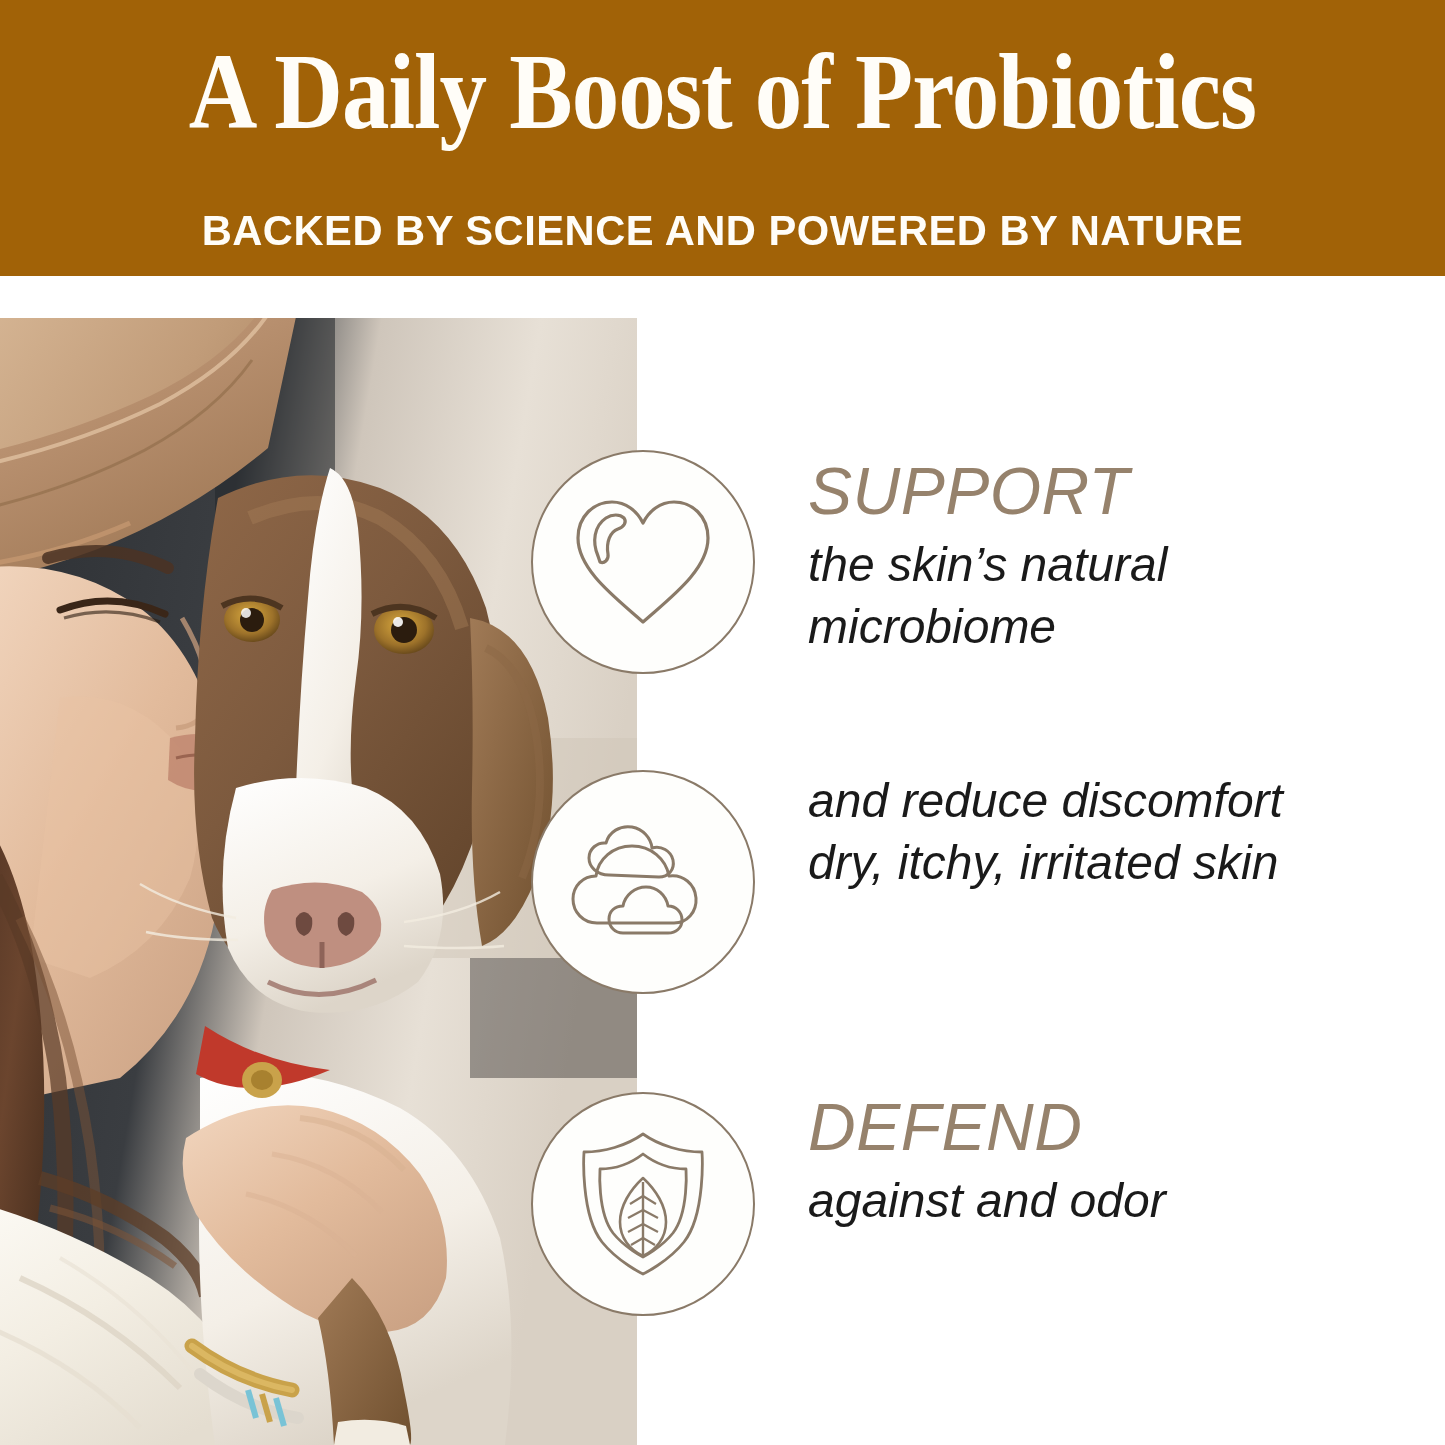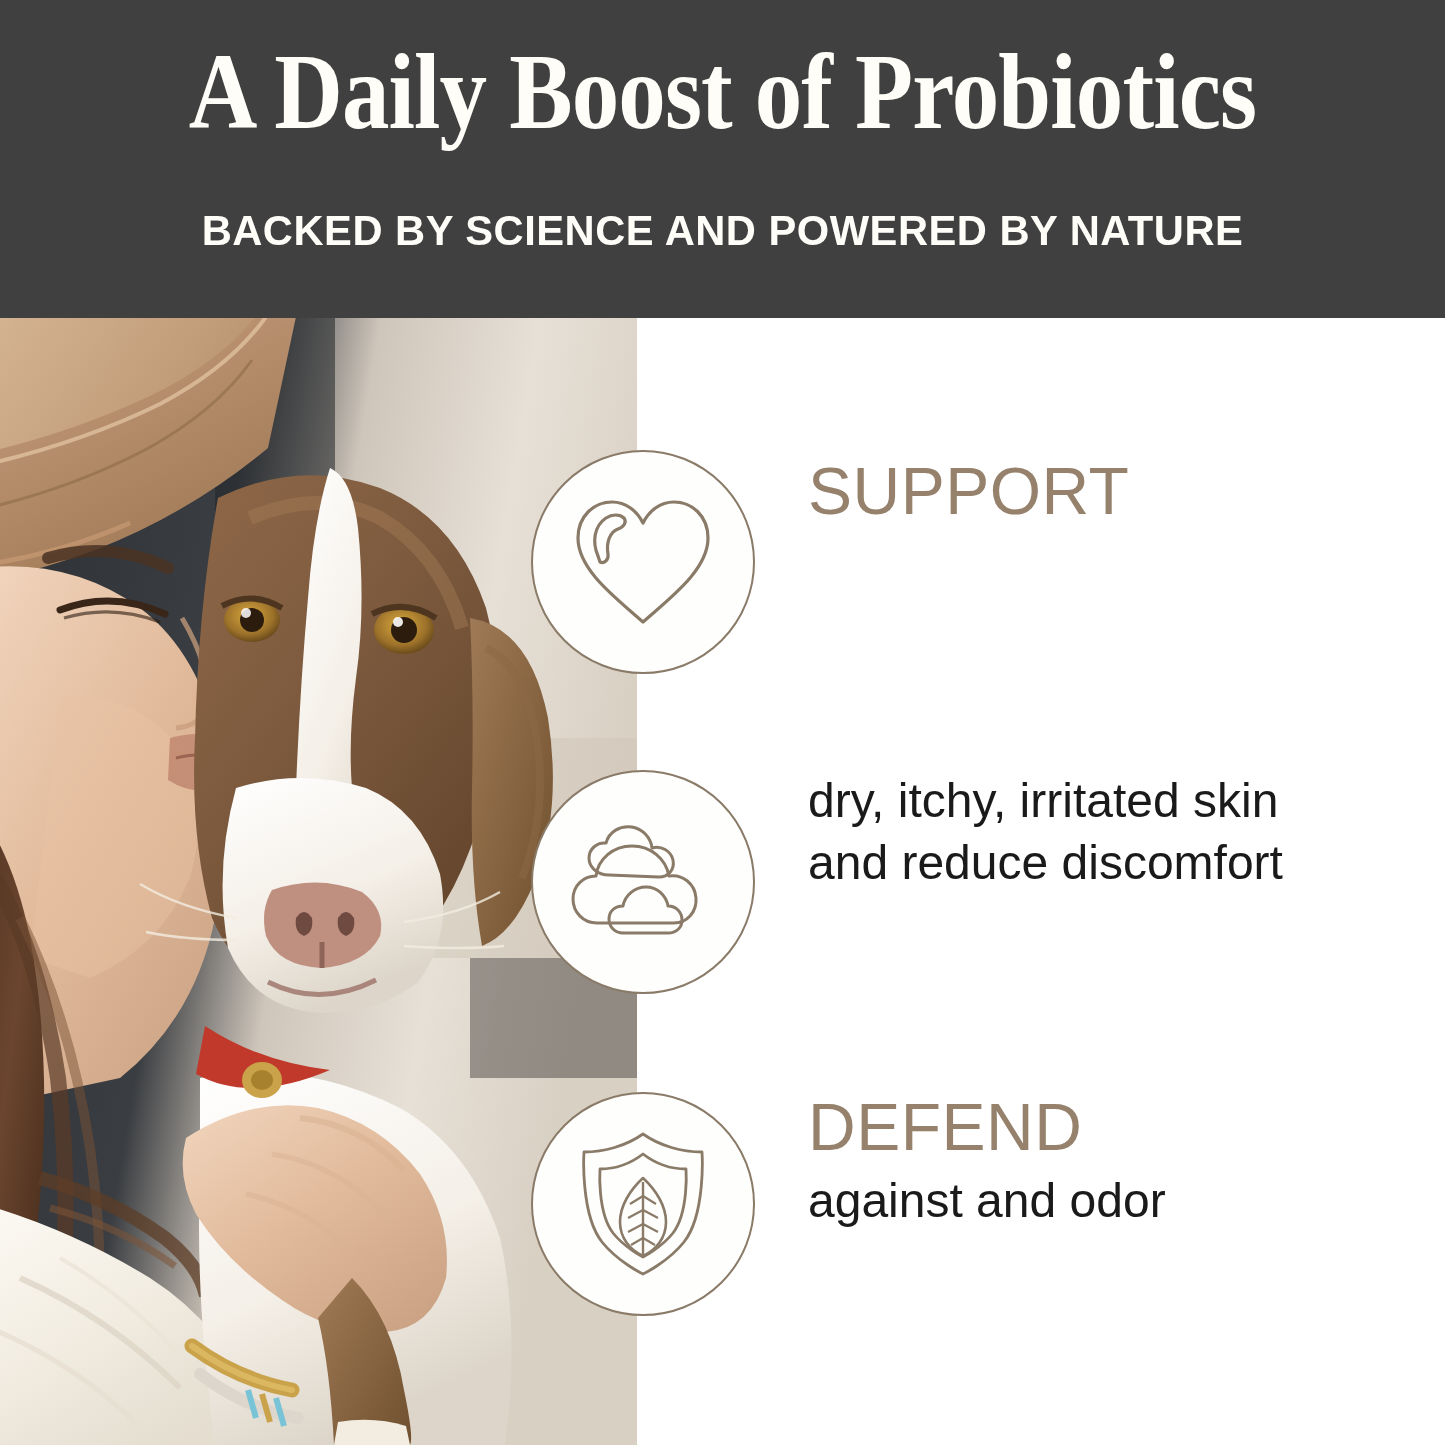--- a/index.html
+++ b/index.html
@@ -18,22 +18,22 @@
     background: #ffffff;
     overflow: hidden;
   }
 
   
   .header-band {
     position: absolute;
     left: 0;
     top: 0;
     width: 1445px;
-    height: 318px;
-    background: #404040;
+    height: 276px;
+    background: #a16207;
     box-sizing: border-box;
   }
   .headline {
     position: absolute;
     left: 0;
     top: 36px;
     width: 1445px;
     text-align: center;
     color: #FFFDF8;
     font-family: "Liberation Serif", serif;
@@ -83,20 +83,21 @@
     height: 1127px;
     background: #ffffff;
   }
 
   
   .benefit-row {
     position: absolute;
     left: 0;
     width: 1445px;
     height: 240px;
+    font-style: italic;
   }
   .benefit-row.r1 { top: 450px; }
   .benefit-row.r2 { top: 770px; }
   .benefit-row.r3 { top: 1092px; }
 
   .icon-circle {
     position: absolute;
     left: 531px;
     top: 0;
     width: 224px;
@@ -305,38 +306,42 @@
 
   <div class="benefit-row r1">
     <div class="icon-circle">
       <svg width="150" height="136" viewBox="0 0 150 136">
         <path d="M75 128 C 48 104, 10 76, 10 44 C 10 22, 26 8, 44 8 C 58 8, 69 17, 75 29 C 81 17, 92 8, 106 8 C 124 8, 140 22, 140 44 C 140 76, 102 104, 75 128 Z" fill="none" stroke="#8A7A68" stroke-width="3.2" stroke-linejoin="round"></path>
         <path d="M30 62 C 24 48, 26 32, 38 24 C 44 20, 52 20, 56 24 C 59 28, 56 33, 50 35 C 42 38, 38 48, 40 60 C 41 66, 36 70, 32 68 Z" fill="none" stroke="#8A7A68" stroke-width="3.2" stroke-linejoin="round"></path>
       </svg>
     </div>
     <div class="benefit-text">
       <div class="benefit-title">SUPPORT</div>
+      <div class="benefit-desc">
+        <span class="ln">the skin’s natural</span>
+        <span class="ln">microbiome</span>
+      </div>
     </div>
   </div>
 
   <div class="benefit-row r2">
     <div class="icon-circle">
       <svg width="156" height="126" viewBox="0 0 156 126">
 
         <path d="M 44 56 C 32 56, 24 48, 24 39 C 24 30, 32 23, 41 24 C 44 13, 55 6, 67 8 C 78 10, 86 19, 87 29 C 96 26, 106 32, 108 41 C 110 51, 103 58, 94 58 Z" fill="none" stroke="#8A7A68" stroke-width="3" stroke-linejoin="round"></path>
 
         <path d="M 32 104 C 18 104, 8 93, 8 80 C 8 67, 18 57, 31 57 C 33 40, 48 27, 67 27 C 86 27, 101 40, 104 57 C 118 55, 130 65, 131 79 C 132 93, 122 104, 109 104 Z" fill="none" stroke="#8A7A68" stroke-width="3" stroke-linejoin="round"></path>
 
         <path d="M 58 114 C 50 114, 44 108, 44 100 C 44 92, 50 87, 58 87 C 60 76, 70 68, 81 68 C 92 68, 101 76, 103 87 C 111 87, 117 93, 117 101 C 117 109, 111 114, 103 114 Z" fill="none" stroke="#8A7A68" stroke-width="3" stroke-linejoin="round"></path>
       </svg>
     </div>
     <div class="benefit-text">
       <div class="benefit-desc">
+        <span class="ln">and reduce discomfort</span>
         <span class="ln">dry, itchy, irritated skin</span>
-        <span class="ln">and reduce discomfort</span>
       </div>
     </div>
   </div>
 
   <div class="benefit-row r3">
     <div class="icon-circle">
       <svg width="142" height="152" viewBox="0 0 142 152">
 
         <path d="M 71 6 C 54 18, 32 24, 12 24 C 12 24, 8 86, 30 114 C 46 134, 71 146, 71 146 C 71 146, 96 134, 112 114 C 134 86, 130 24, 130 24 C 110 24, 88 18, 71 6 Z" fill="none" stroke="#8A7A68" stroke-width="2.8" stroke-linejoin="round"></path>
 

